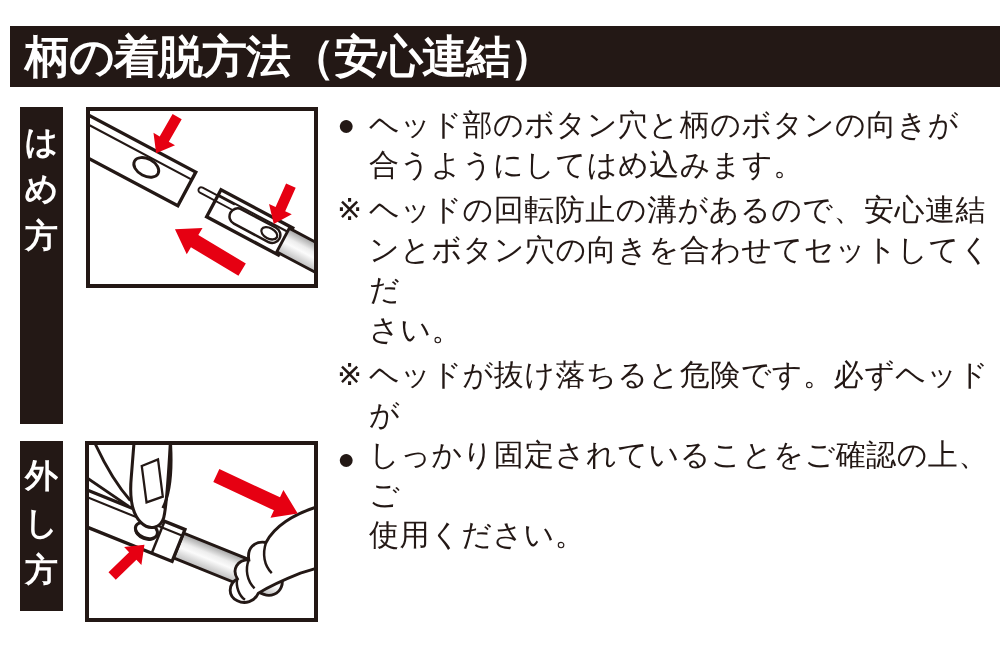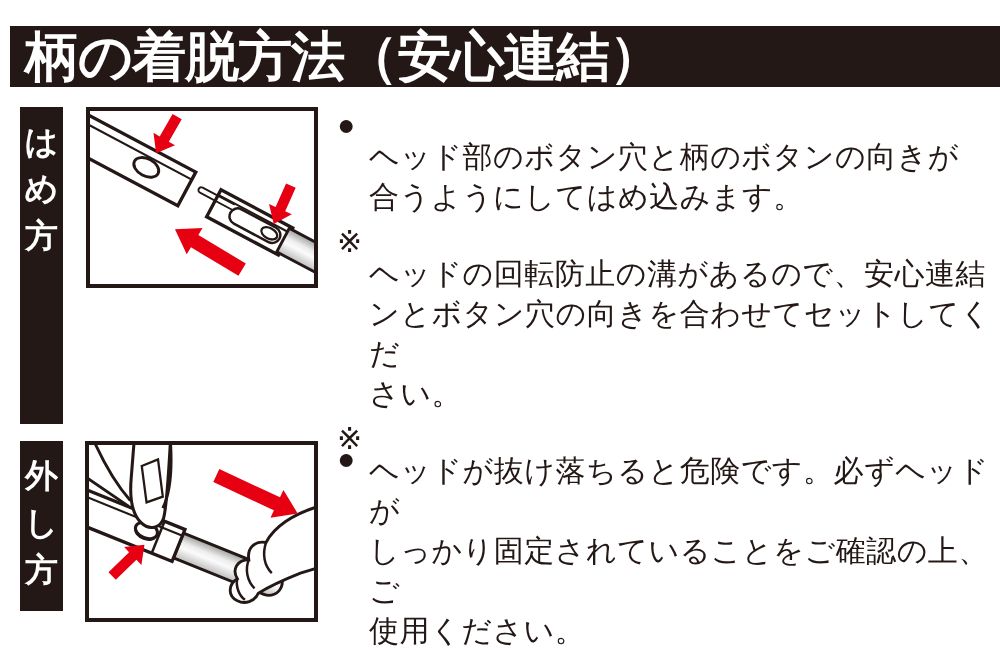--- a/index.html
+++ b/index.html
@@ -6,21 +6,21 @@
   body {
     width:1000px; height:650px; position:relative; overflow:hidden;
     background:#ffffff; color:#231815;
     font-family:"Liberation Sans","DejaVu Sans",sans-serif;
   }
   .header-bar {
     position:absolute; left:10px; top:26px; width:990px; height:61px;
     background:#231815; box-sizing:border-box;
   }
   .header-bar .title {
-    color:#ffffff; font-size:54px; font-weight:bold; line-height:61px;
+    color:#ffffff; font-size:45px; font-weight:bold; line-height:61px;
     padding-left:15px; letter-spacing:-1px; white-space:nowrap;
   }
   .label-box {
     position:absolute; left:20px; width:43px; background:#231815;
     box-sizing:border-box; padding-top:11px; text-align:center;
   }
   #label-fitting { top:107px; height:317px; }
   #label-removal { top:441px; height:170px; }
   .vchar { display:block; height:47px; line-height:47px; font-size:33px;
     font-weight:bold; color:#ffffff; }
@@ -29,21 +29,21 @@
     border:4px solid #231815;
   }
   #illo-fitting { left:86px; top:107px; width:232px; height:181px; }
   #illo-removal { left:85px; top:441px; width:233px; height:181px; }
   .illo svg { display:block; width:100%; height:100%; }
   .text-col { position:absolute; left:337px; width:660px; }
   #text-fitting { top:105px; }
   #text-removal { top:439px; }
   .para { display:flex; font-size:30px; line-height:40px; margin:0 0 5px 0; }
   .para .marker { flex:0 0 32px; width:32px; }
-  .para .ptext { white-space:pre-line; letter-spacing:0.5px;margin-top:32px; }
+  .para .ptext { white-space:pre-line; letter-spacing:0.5px; }
 </style>
 </head>
 <body>
 
 <div class="header-bar">
   <div class="title">柄の着脱方法（安心連結）</div>
 </div>
 
 <div class="label-box" id="label-fitting">
     <span class="vchar">は</span>

